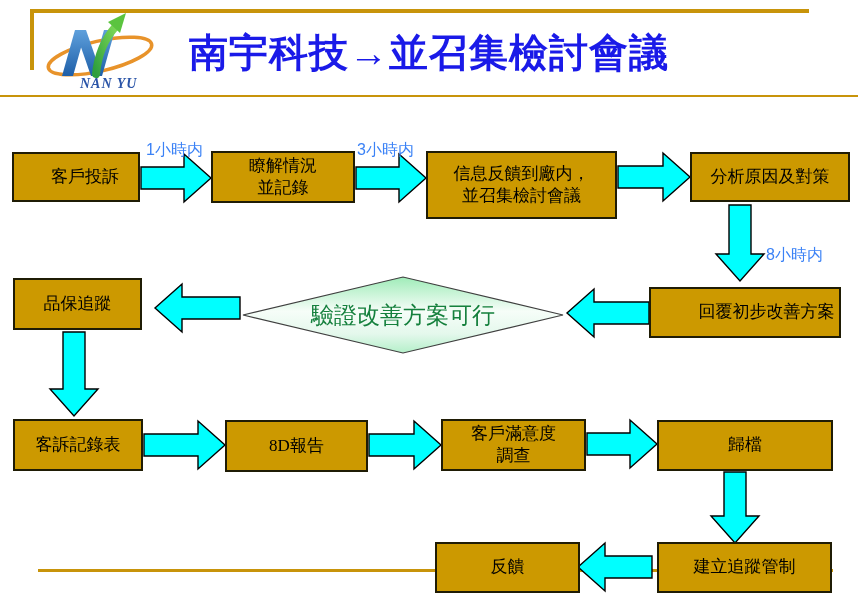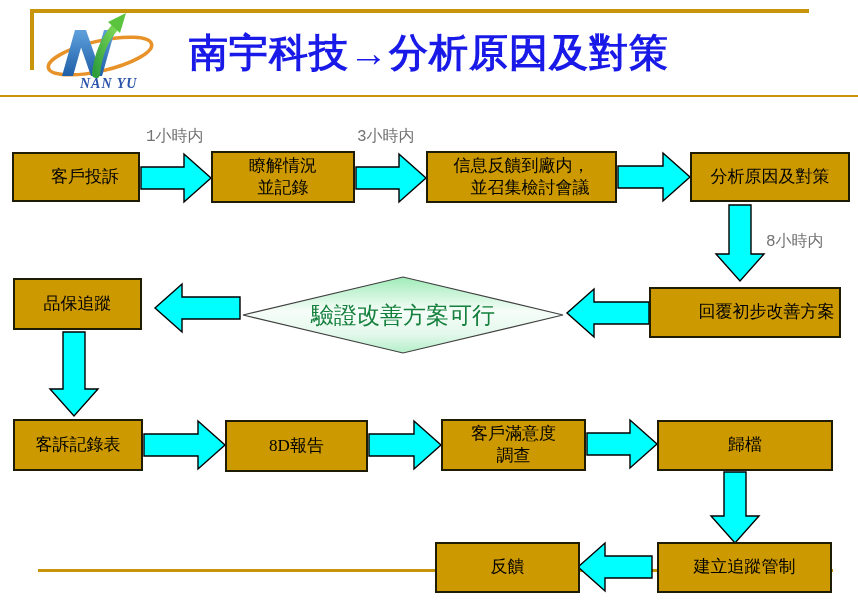--- a/index.html
+++ b/index.html
@@ -19,22 +19,23 @@
     position:absolute;display:flex;align-items:center;justify-content:center;
     background:var(--node-fill,#CC9900);border:2px solid var(--node-border,#1f1c05);
     box-sizing:border-box;color:#000;font-size:17px;line-height:1.3;
     text-align:center;white-space:pre-line;z-index:2;
   }
   .diamond-text{
     position:absolute;display:flex;align-items:center;justify-content:center;
     color:#15803d;font-size:23px;text-align:center;z-index:2;background:transparent;
   }
   .edge-label{
-    position:absolute;color:#737373;font-size:16px;white-space:nowrap;z-index:2;
-    font-family:Liberation Mono, monospace;
+    position:absolute;color:#3b82f6;font-size:16px;white-space:nowrap;z-index:2;
+    font-family:Liberation Sans, sans-serif;
+    margin-top:14px;
   }
   svg.overlay{position:absolute;left:0;top:0;z-index:1;}
   .block-arrow{fill:var(--arrow-fill,#00FFFF);stroke:var(--arrow-border,#000);stroke-width:1.4;}
   .diamond-shape{stroke:#3f3f3f;stroke-width:1.2;}
   .logo{position:absolute;left:40px;top:12px;z-index:2;}
 </style>
 </head>
 <body>
 
 <div class="stage" style="--accent: #C8940A; --title: #1A1AE8; --node-fill: #CC9900; --node-border: #1F1C05; --arrow-fill: #00FFFF; --arrow-border: #000000;">
@@ -61,21 +62,21 @@
       <polygon points="35,18 46,18 62,64 51,64" fill="url(#blueN)"></polygon>
       <polygon points="51,64 64,18 75,18 62,64" fill="url(#blueN)"></polygon>
     </g>
     <g>
       <path d="M56,62 C58,42 64,28 76,14" fill="none" stroke="url(#greenA)" stroke-width="8" stroke-linecap="round"></path>
       <polygon points="68,10 86,1 80,21" fill="#5BC43F"></polygon>
     </g>
     <text x="40" y="76" font-size="14" font-style="italic" font-weight="bold" fill="#2B55A8" letter-spacing="1">NAN YU</text>
   </svg>
 
-  <div class="title">南宇科技→分析原因及對策</div>
+  <div class="title">南宇科技→並召集檢討會議</div>
 
   <svg class="overlay" id="overlay" width="858" height="606" viewBox="0 0 858 606">
     <defs>
       <linearGradient id="diamondGrad" x1="0" y1="0" x2="0" y2="1">
         <stop offset="0" stop-color="#9FECB8"></stop>
         <stop offset="0.45" stop-color="#F6FDF8"></stop>
         <stop offset="0.75" stop-color="#E4F8EC"></stop>
         <stop offset="1" stop-color="#B4EFC9"></stop>
       </linearGradient>
     </defs>
@@ -90,21 +91,21 @@
       <polygon points="144,434 198,434 198,421 225,445 198,469 198,456 144,456" class="block-arrow"></polygon>
       <polygon points="369,434 414,434 414,421 441,445 414,469 414,456 369,456" class="block-arrow"></polygon>
       <polygon points="587,433 630,433 630,420 657,444 630,468 630,455 587,455" class="block-arrow"></polygon>
       <polygon points="724,472 724,516 711,516 735,543 759,516 746,516 746,472" class="block-arrow"></polygon>
       <polygon points="652,556 605,556 605,543 578,567 605,591 605,578 652,578" class="block-arrow"></polygon>
     </svg>
 
   <div class="node" style="left:12px;top:152px;width:128px;height:50px;padding-left:18px;">客戶投訴</div>
   <div class="node" style="left:211px;top:151px;width:144px;height:52px;">瞭解情況
 並記錄</div>
-  <div class="node" style="left:426px;top:151px;width:191px;height:52px;text-align:right;">信息反饋到廠内，
+  <div class="node" style="left:426px;top:151px;width:191px;height:68px;">信息反饋到廠内，
 並召集檢討會議</div>
   <div class="node" style="left:690px;top:152px;width:160px;height:50px;">分析原因及對策</div>
   <div class="node" style="left:649px;top:287px;width:192px;height:51px;padding-left:43px;">回覆初步改善方案</div>
   <div class="diamond-text" style="left:243px;top:277px;width:320px;height:76px;">驗證改善方案可行</div>
   <div class="node" style="left:13px;top:419px;width:130px;height:52px;">客訴記錄表</div>
   <div class="node" style="left:13px;top:278px;width:129px;height:52px;">品保追蹤</div>
   <div class="node" style="left:225px;top:420px;width:143px;height:52px;">8D報告</div>
   <div class="node" style="left:441px;top:419px;width:145px;height:52px;">客戶滿意度
 調查</div>
   <div class="node" style="left:657px;top:420px;width:176px;height:51px;">歸檔</div>

